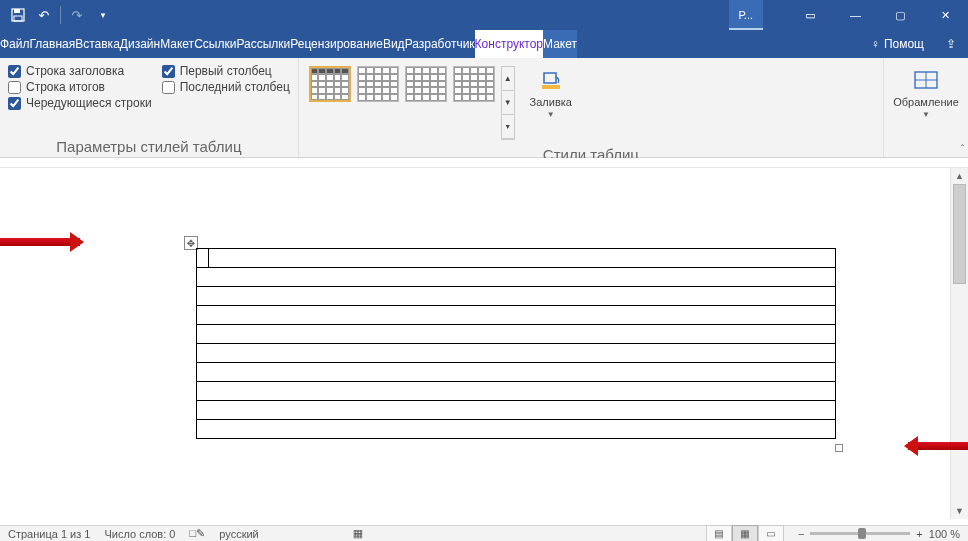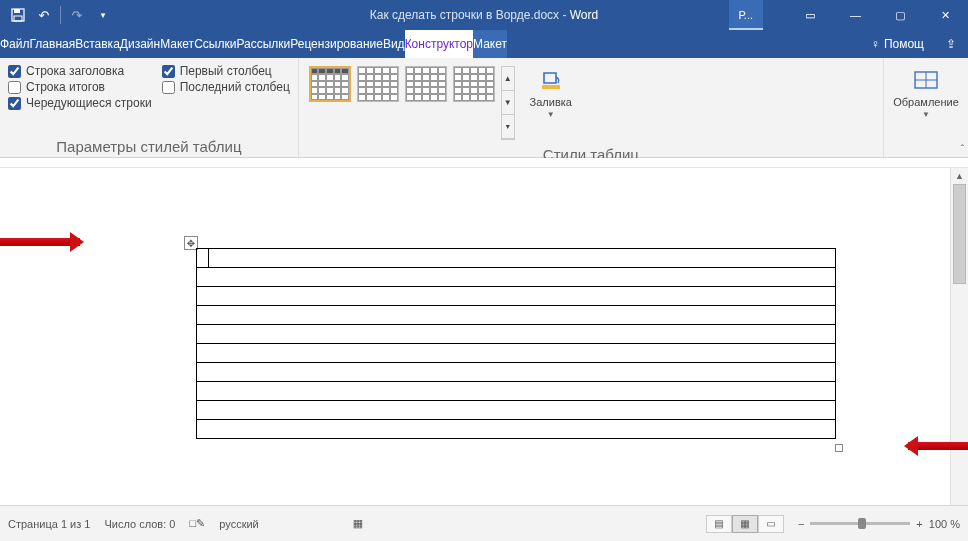--- a/index.html
+++ b/index.html
@@ -67,21 +67,21 @@
 .vscroll .thumb-s { position:absolute; top:0; left:2px; right:2px; height:100px; background:#cdcdcd; border:1px solid #b8b8b8;}
 
 
 .redarrow { position:absolute; height:8px; background:linear-gradient(#d12, #a00); }
 .redarrow.left { left:0; width:80px; top:238px; }
 .redarrow.left::after { content:""; position:absolute; right:-14px; top:-6px; border:10px solid transparent; border-left:14px solid #c11; }
 .redarrow.right { right:0; width:60px; top:442px; }
 .redarrow.right::after { content:""; position:absolute; left:-14px; top:-6px; border:10px solid transparent; border-right:14px solid #c11; }
 
 
-.statusbar { position:absolute; left:0; right:0; bottom:0; height:36px; background:#f3f3f3; border-top:1px solid #d4d4d4; display:flex; align-items:center; font-size:11px; color:#555; padding:0 8px; gap:14px;}
+.statusbar { position:absolute; left:0; right:0; bottom:0; height:16px; background:#f3f3f3; border-top:1px solid #d4d4d4; display:flex; align-items:center; font-size:11px; color:#555; padding:0 8px; gap:14px;}
 .statusbar .seg { display:flex; align-items:center; gap:4px;}
 .statusbar .spacer { flex:1; }
 .viewbtns { display:flex; gap:0;}
 .viewbtns .vb { width:26px; height:18px; border:1px solid #ccc; display:flex; align-items:center; justify-content:center; font-size:10px; background:#f8f8f8;}
 .viewbtns .vb.active { background:#e3e3e3; border-color:#aaa;}
 .zoom { display:flex; align-items:center; gap:6px;}
 .zoom .slider { width:100px; height:3px; background:#bbb; position:relative;}
 .zoom .slider .knob { position:absolute; left:48px; top:-4px; width:8px; height:11px; background:#888; border-radius:2px;}
 </style>
 </head>
@@ -94,42 +94,40 @@
           <rect x="1" y="1" width="12" height="12" fill="none" stroke="#fff" stroke-width="1.2"></rect>
           <rect x="3" y="1" width="6" height="4" fill="#fff"></rect>
           <rect x="3" y="8" width="8" height="5" fill="none" stroke="#fff"></rect>
         </svg>
       </div>
     <div class="ico">↶</div>
     <div class="sep"></div>
     <div class="ico" style="opacity:.5">↷</div>
     <div class="ico" style="font-size:9px">▾</div>
   </div>
-  <div class="title-text">
-    <span>Как сделать строчки в Ворде.docx</span> - <span class="appname">Word</span>
-  </div>
   <div class="context-tab">Р...</div>
   <div class="wincontrols">
     <div class="wc">▭</div>
     <div class="wc">—</div>
     <div class="wc">▢</div>
     <div class="wc">✕</div>
   </div>
 </div>
 
 <div class="ribbontabs">
   <div class="tab">Файл</div>
   <div class="tab">Главная</div>
   <div class="tab">Вставка</div>
   <div class="tab">Дизайн</div>
   <div class="tab">Макет</div>
   <div class="tab">Ссылки</div>
   <div class="tab">Рассылки</div>
   <div class="tab">Рецензирование</div>
   <div class="tab">Вид</div>
+  <div class="tab">Разработчик</div>
   <div class="tab active-accent">Конструктор</div>
   <div class="tab context" style="background:#3a6bb5">Макет</div>
   <div class="spacer"></div>
   <div class="help">
     <span>♀</span>
     <span>Помощ</span>
   </div>
   <div class="share">
       <span>⇪</span>
     </div>

